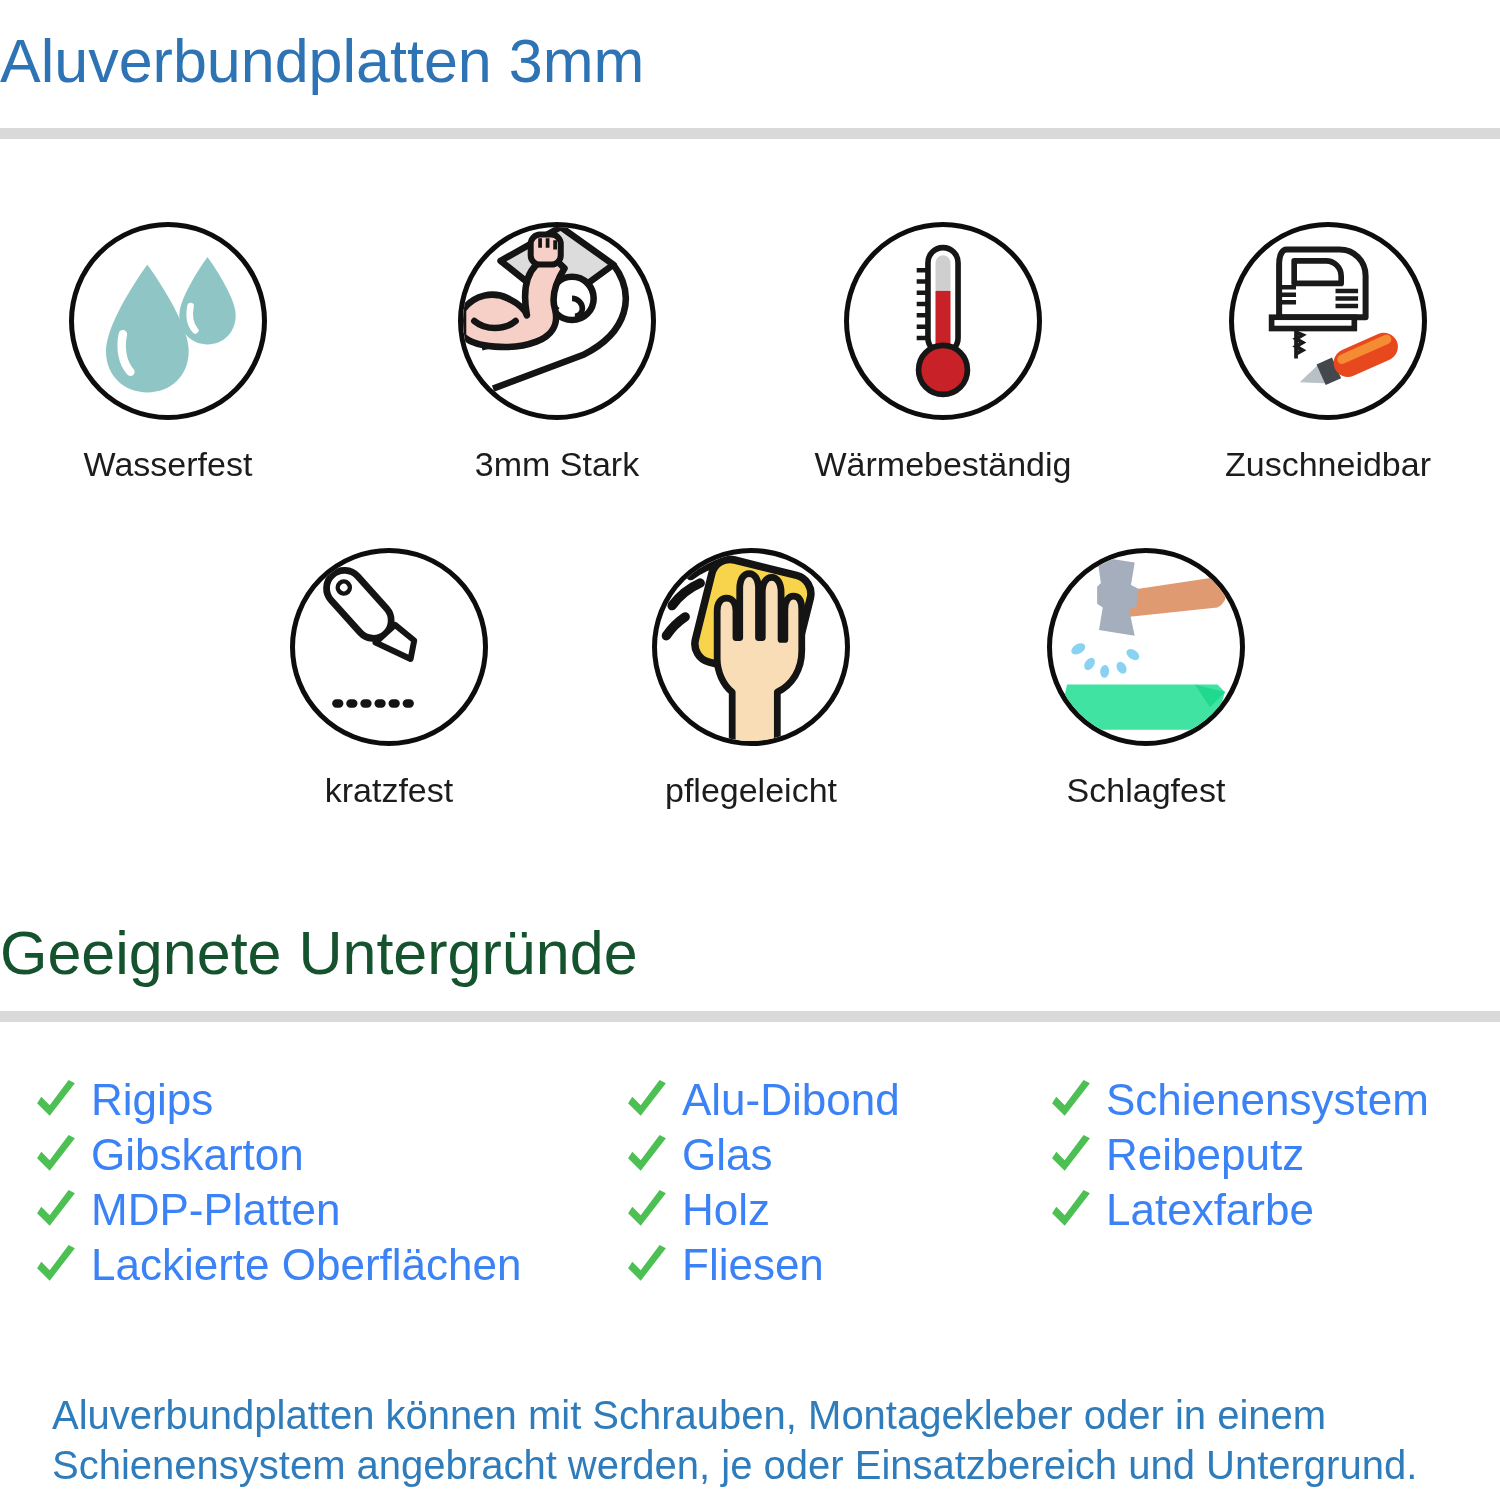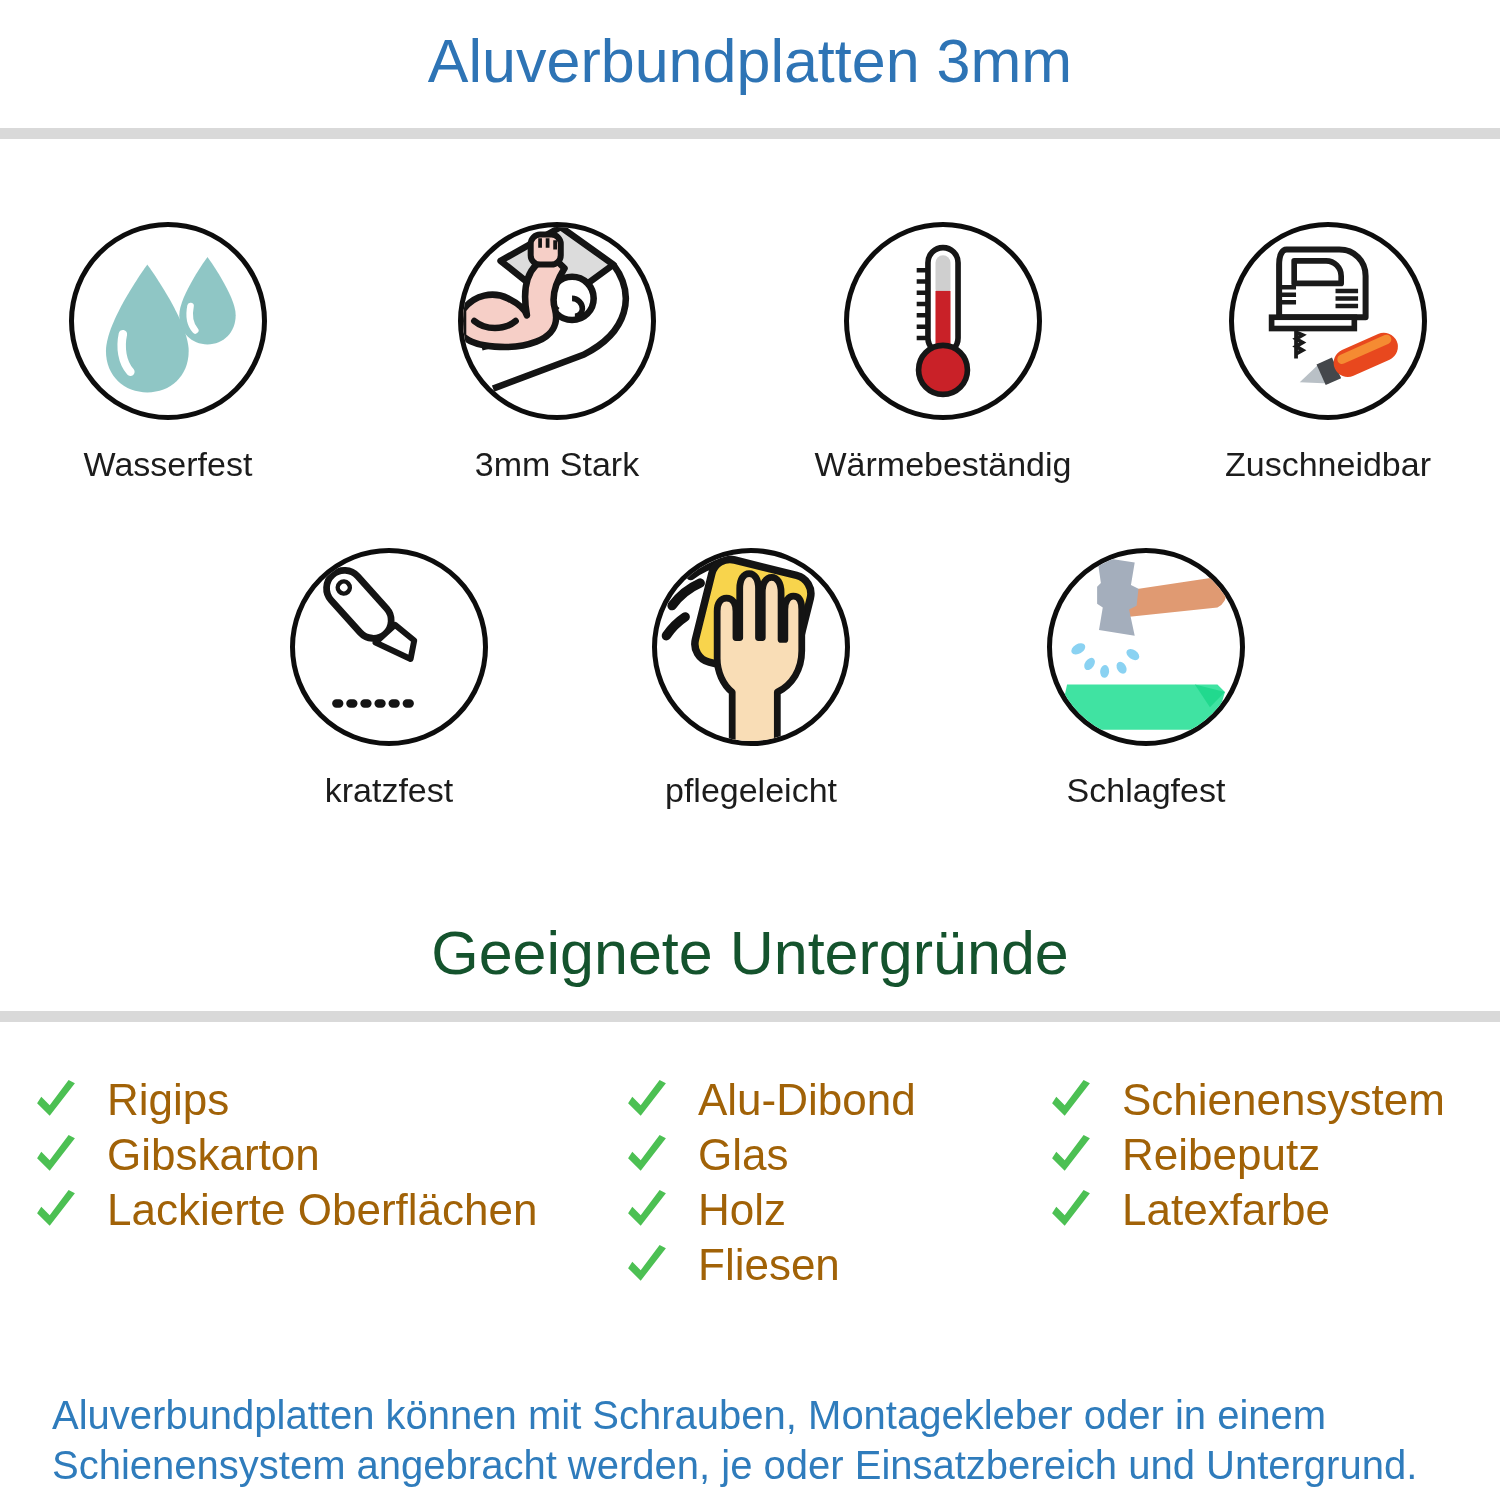--- a/index.html
+++ b/index.html
@@ -1,34 +1,34 @@
 <!DOCTYPE html>
 <html><head>
 <meta charset="utf-8">
 <style>
   html,body{margin:0;padding:0;background:#fff;}
   .page{position:relative;width:1500px;height:1500px;background:#ffffff;
         font-family:"Liberation Sans",sans-serif;overflow:hidden;}
-  .title{position:absolute;left:0;width:100%;text-align:center;font-weight:400;white-space:nowrap;}
+  .title{position:absolute;left:0;width:100%;text-align:left;font-weight:400;white-space:nowrap;}
   .t1{top:26px;font-size:61px;color:#2e74b5;}
   .t2{top:918px;font-size:61px;color:#14532d;}
   .divider{position:absolute;left:0;width:100%;height:11px;background:#d9d9d9;}
   .d1{top:128px;}
   .d2{top:1011px;}
   .feature{position:absolute;width:360px;display:flex;flex-direction:column;align-items:center;}
   .r1{top:222px;}
   .r2{top:548px;}
   .circle{width:188px;height:188px;border:5px solid #0d0d0d;border-radius:50%;
           overflow:hidden;position:relative;background:#fff;flex:none;}
   .circle svg{position:absolute;left:0;top:0;width:100%;height:100%;}
   .flabel{margin-top:25px;font-size:34px;color:#1c1c1c;white-space:nowrap;}
   .col{position:absolute;top:1072px;}
   .check-row{display:flex;align-items:center;height:55px;}
   .check-row svg{width:46px;height:42px;flex:none;}
-  .check-row span{margin-left:28px;font-size:44px;color:#a16207;white-space:nowrap;}
+  .check-row span{margin-left:12px;font-size:44px;color:#3b82f6;white-space:nowrap;}
   .footer{position:absolute;left:52px;top:1390px;font-size:40px;line-height:50px;
           color:#2f7cbc;white-space:nowrap;}
 </style>
 </head>
 <body>
 
 <div class="page">
 
   <div class="title t1">Aluverbundplatten 3mm</div>
   <div class="divider d1"></div>
@@ -157,20 +157,26 @@
     <div class="check-row">
       <svg viewBox="0 0 40 40">
           <polygon points="2,23 14,35 38,4 32,1 14,25 6,17" fill="#4cc053"></polygon>
         </svg>
       <span>Gibskarton</span>
     </div>
     <div class="check-row">
       <svg viewBox="0 0 40 40">
           <polygon points="2,23 14,35 38,4 32,1 14,25 6,17" fill="#4cc053"></polygon>
         </svg>
+      <span>MDP-Platten</span>
+    </div>
+    <div class="check-row">
+      <svg viewBox="0 0 40 40">
+          <polygon points="2,23 14,35 38,4 32,1 14,25 6,17" fill="#4cc053"></polygon>
+        </svg>
       <span>Lackierte Oberflächen</span>
     </div>
   </div>
 
   <div class="col" style="left:624px;text-align:right;">
     <div class="check-row">
       <svg viewBox="0 0 40 40">
           <polygon points="2,23 14,35 38,4 32,1 14,25 6,17" fill="#4cc053"></polygon>
         </svg>
       <span>Alu-Dibond</span>

